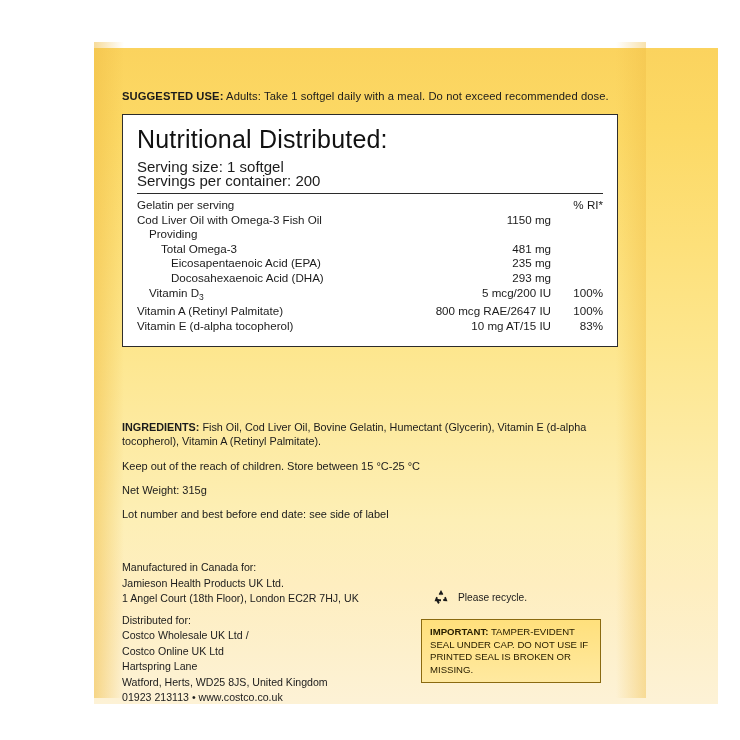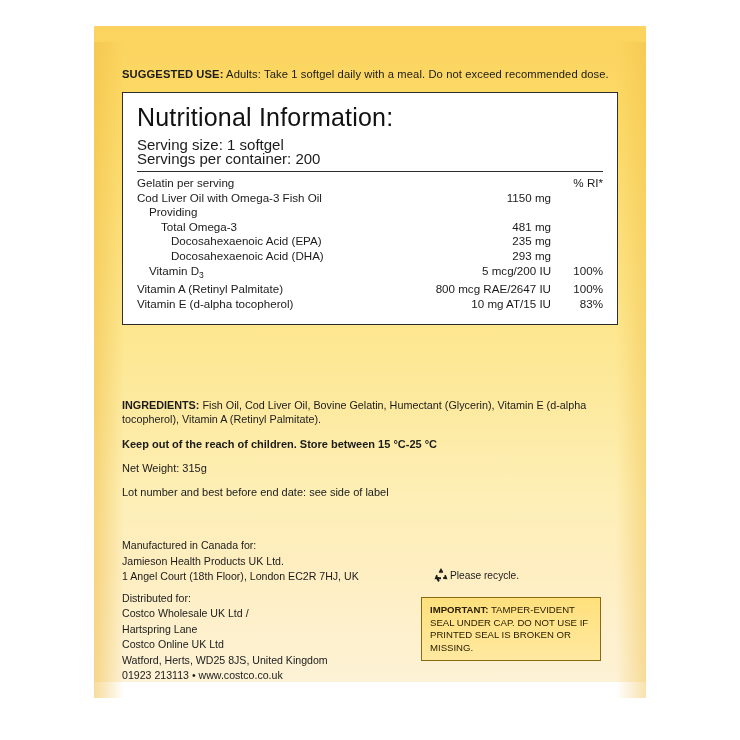--- a/index.html
+++ b/index.html
@@ -9,22 +9,22 @@
   body {
     width: 740px;
     height: 740px;
     background: #ffffff;
     font-family: "Liberation Sans", sans-serif;
     overflow: hidden;
   }
   .label {
     position: absolute;
     left: 94px;
-    top: 26px;
-    width: 552px;
+    top: 48px;
+    width: 624px;
     height: 656px;
     background: linear-gradient(180deg,
         #fbd35e 0%,
         #fcd965 12%,
         #fde07a 30%,
         #fde68d 45%,
         #fdeaa0 58%,
         #fdefb6 72%,
         #feeec0 82%,
         #fdf0cc 92%,
@@ -128,21 +128,20 @@
     color: #1b1b1b;
   }
   .ingredients b { font-weight: bold; }
   .keepout {
     position: absolute;
     left: 28px;
     top: 412px;
     width: 500px;
     font-size: 11px;
     color: #1b1b1b;
-    font-weight: bold;
   }
   .netweight {
     position: absolute;
     left: 28px;
     top: 436px;
     font-size: 11px;
     color: #1b1b1b;
   }
   .lotnumber {
     position: absolute;
@@ -161,20 +160,21 @@
     color: #1b1b1b;
   }
   .addr-gap { height: 6px; }
 
   .recycle {
     position: absolute;
     left: 338px;
     top: 540px;
     display: flex;
     align-items: center;
+    gap: 8px;
     font-size: 10.2px;
     color: #1b1b1b;
   }
   .recycle svg { display: block; }
 
   .important-box {
     position: absolute;
     left: 327px;
     top: 571px;
     width: 180px;
@@ -192,21 +192,21 @@
 <body>
 
 <div class="label">
   <div class="content">
 
     <div class="suggested-use">
       <b>SUGGESTED USE:</b><span> Adults: Take 1 softgel daily with a meal. Do not exceed recommended dose.</span>
     </div>
 
     <div class="panel">
-      <h1>Nutritional Information:</h1>
+      <h1>Nutritional Distributed:</h1>
       <div class="serving-line">Serving size: 1 softgel</div>
       <div class="serving-line">Servings per container: 200</div>
       <div class="rule-thin"></div>
       <table class="nutri">
         <tbody>
           <tr class="hdr">
             <td class="nm">Gelatin per serving</td>
             <td class="amt"></td>
             <td class="ri">% RI*</td>
           </tr>
@@ -219,21 +219,21 @@
             <td class="nm ind1">Providing</td>
             <td class="amt"></td>
             <td class="ri"></td>
           </tr>
           <tr>
             <td class="nm ind2">Total Omega-3</td>
             <td class="amt">481 mg</td>
             <td class="ri"></td>
           </tr>
           <tr>
-            <td class="nm" style="padding-left:34px !important;">Docosahexaenoic Acid (EPA)</td>
+            <td class="nm" style="padding-left:34px !important;">Eicosapentaenoic Acid (EPA)</td>
             <td class="amt">235 mg</td>
             <td class="ri"></td>
           </tr>
           <tr>
             <td class="nm" style="padding-left:34px !important;">Docosahexaenoic Acid (DHA)</td>
             <td class="amt">293 mg</td>
             <td class="ri"></td>
           </tr>
           <tr>
             <td class="nm ind1">Vitamin D<sub>3</sub></td>
@@ -262,22 +262,22 @@
     <div class="netweight">Net Weight:  315g</div>
     <div class="lotnumber">Lot number and best before end date: see side of label</div>
 
     <div class="address-block">
       <div>Manufactured in Canada for:</div>
       <div>Jamieson Health Products UK Ltd.</div>
       <div>1 Angel Court (18th Floor), London EC2R 7HJ, UK</div>
       <div class="addr-gap"></div>
       <div>Distributed for:</div>
       <div>Costco Wholesale UK Ltd /</div>
+      <div>Costco Online UK Ltd</div>
       <div>Hartspring Lane</div>
-      <div>Costco Online UK Ltd</div>
       <div>Watford, Herts, WD25 8JS, United Kingdom</div>
       <div>01923 213113 • www.costco.co.uk</div>
     </div>
 
     <div class="recycle">
       <span>
         <svg width="18" height="18" viewBox="0 0 24 24" aria-hidden="true">
           <path d="M12 2.8l3.1 5.4-2.2 1.3-0.9-1.6-0.9 1.6-2.2-1.3L12 2.8z" fill="#1b1b1b"></path>
           <path d="M3.4 17.6l2.2-5.9 2.3 1.2-0.7 1.8 1.8 0.1 0 2.6-5.6 0.2z" fill="#1b1b1b"></path>
           <path d="M20.6 17.6l-5.6-0.2 0-2.6 1.8-0.1-0.7-1.8 2.3-1.2 2.2 5.9z" fill="#1b1b1b"></path>

